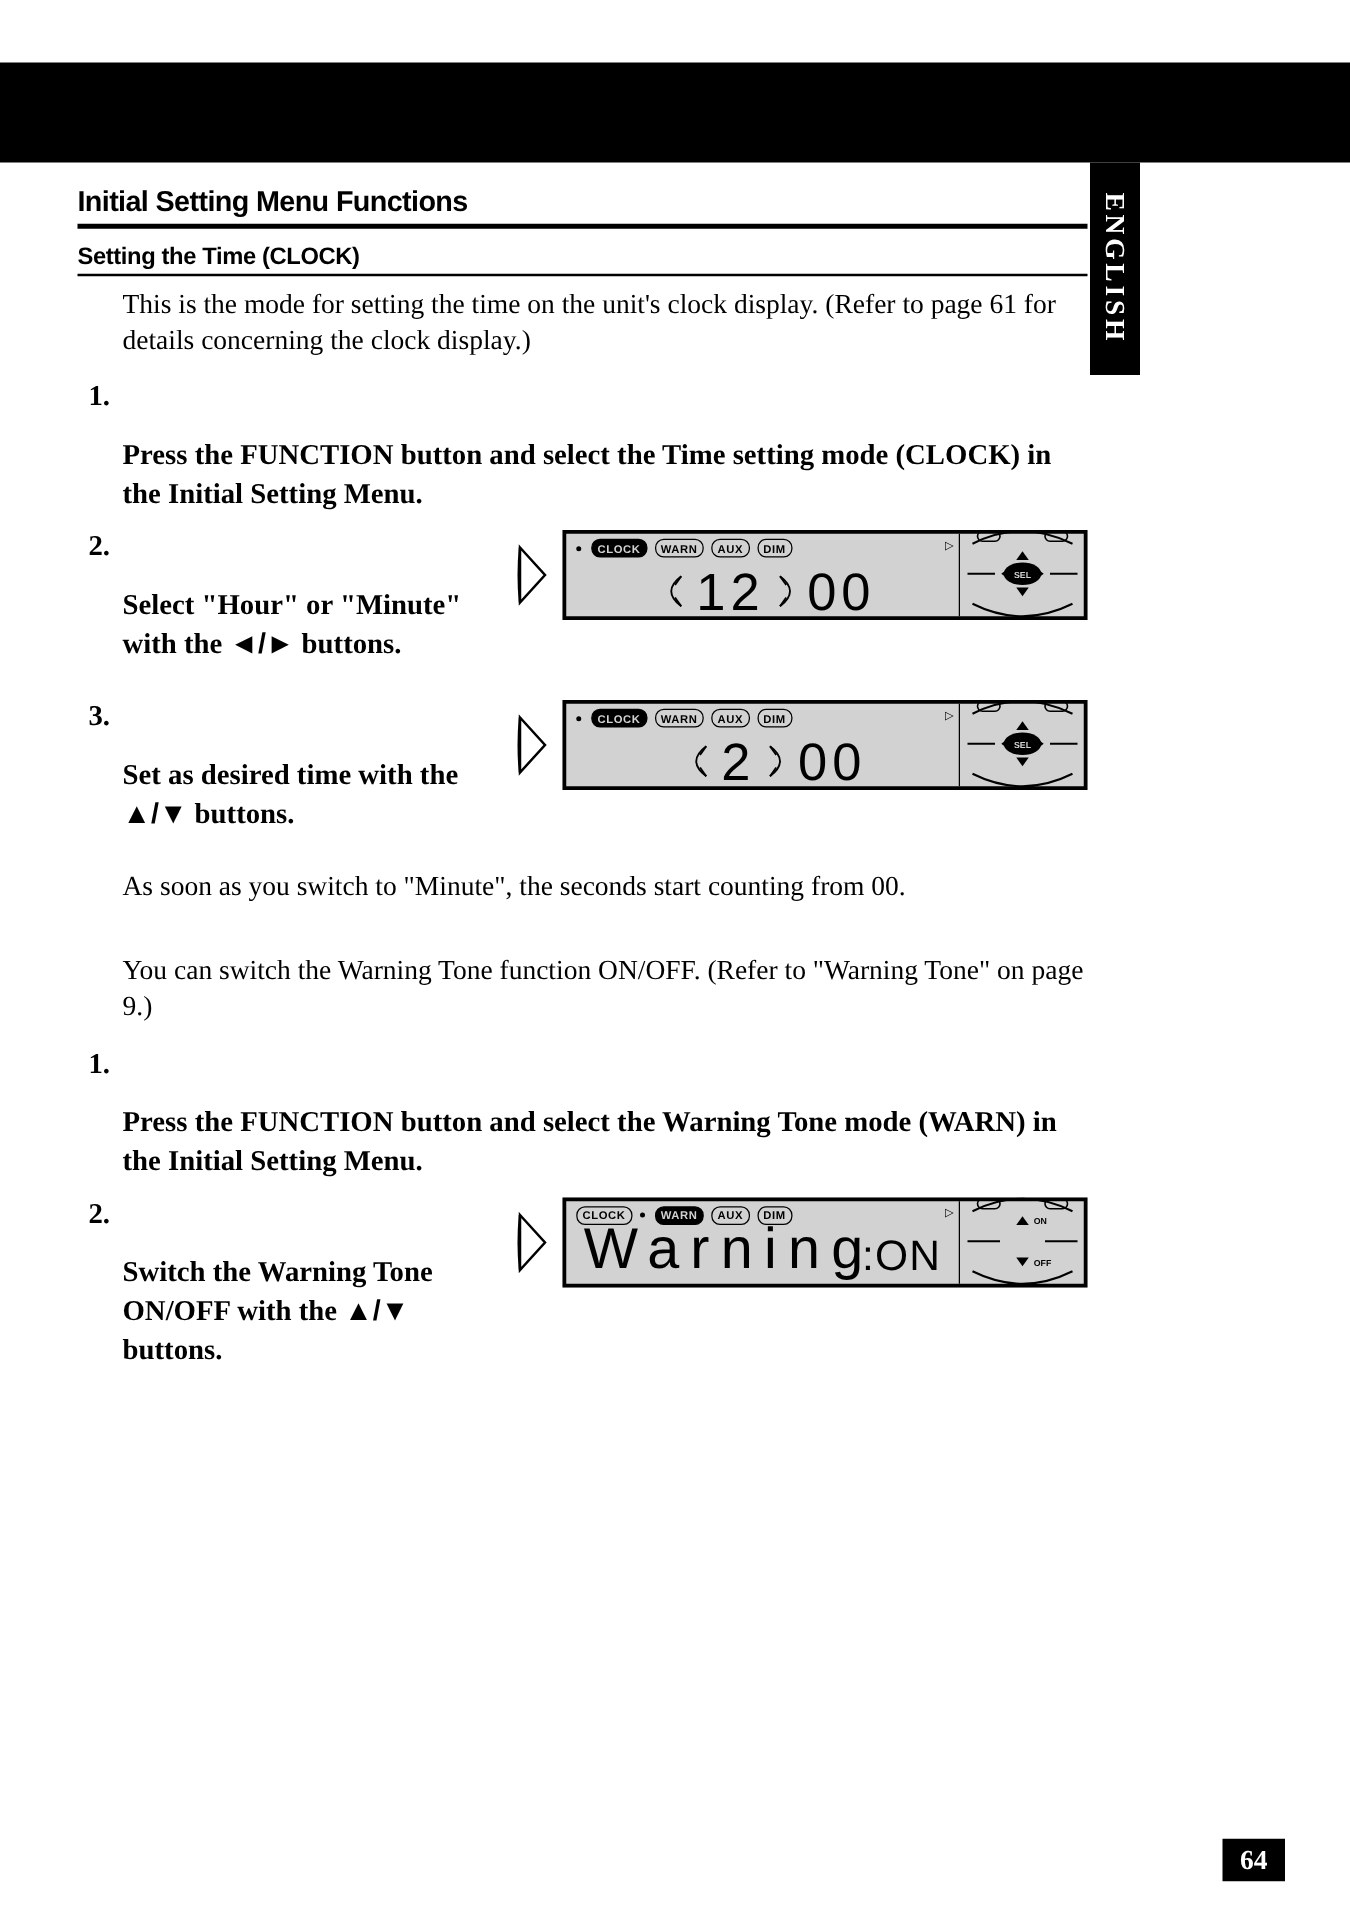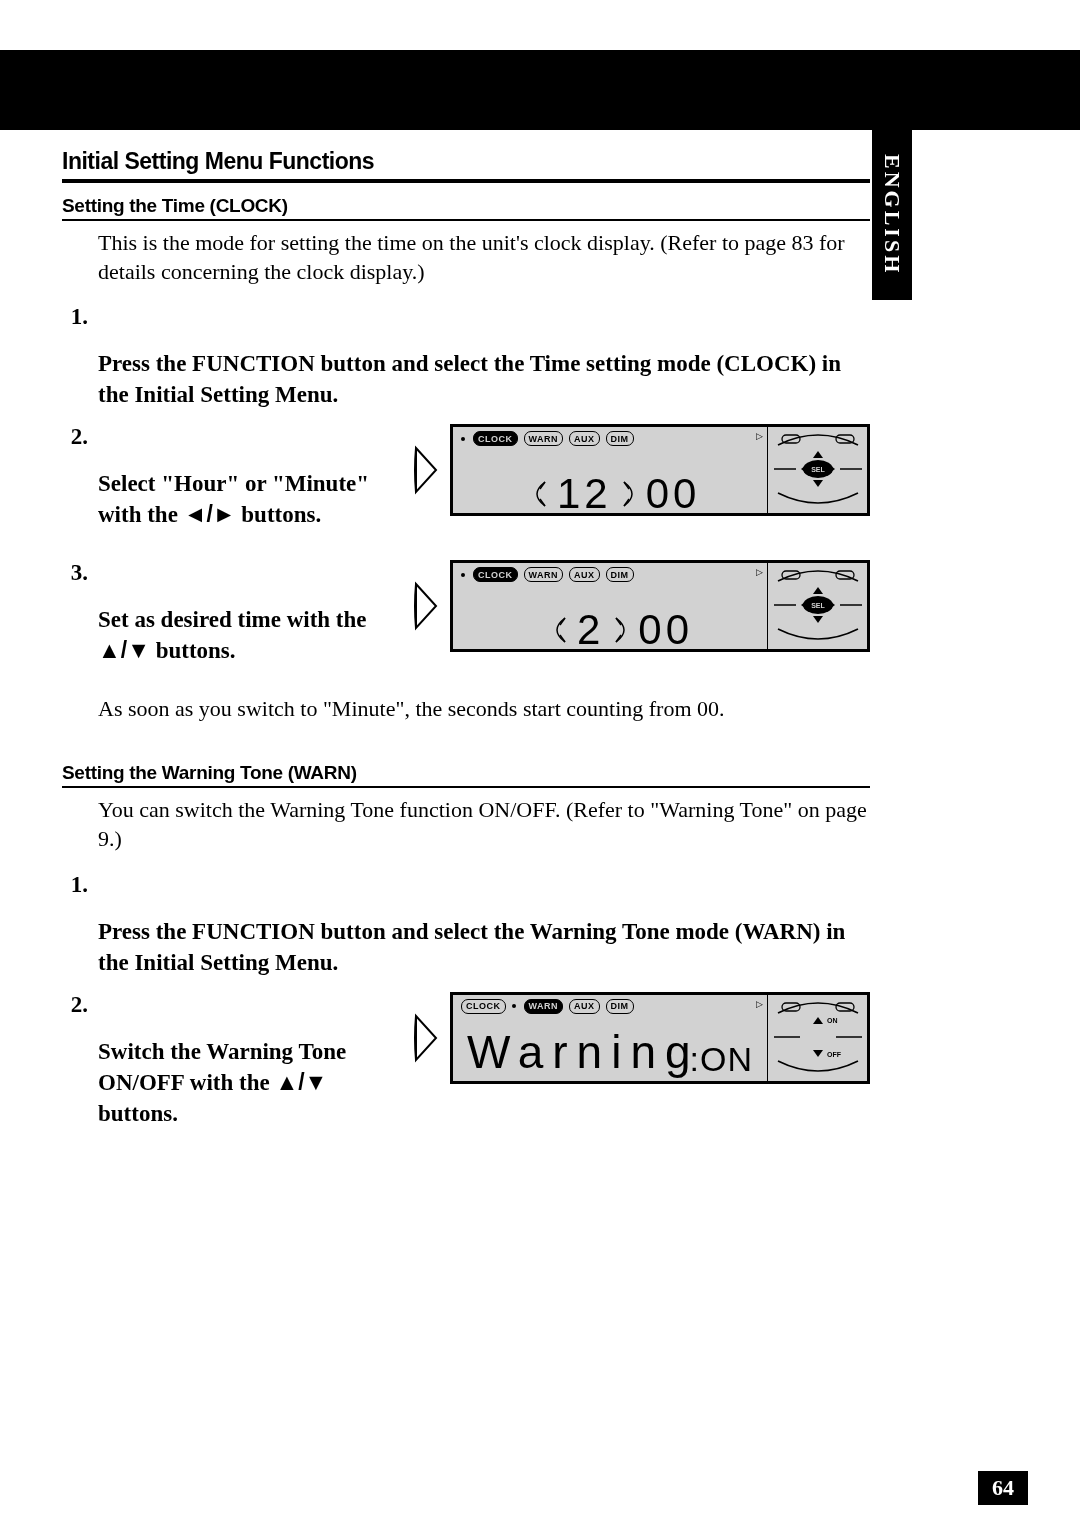--- a/index.html
+++ b/index.html
@@ -98,21 +98,21 @@
     gap: 10px;
   }
   .pointer {
     display: inline-block;
   }
   .pointer svg { display: block; }
   .lcd {
     border: 3px solid #000;
     background: #d2d2d2;
     width: 420px;
-    height: 92px;
+    height: 72px;
     position: relative;
     display: flex;
     align-items: stretch;
   }
   .lcd-main {
     flex: 1;
     position: relative;
     padding: 4px 6px 0 8px;
   }
   .lcd-side {
@@ -234,21 +234,21 @@
 <div class="lang-tab">ENGLISH</div>
 
 <div class="content">
 
   <div class="main-heading-wrap">
     <h1 class="main-heading">Initial Setting Menu Functions</h1>
   </div>
 
 
   <h2 class="sub-heading">Setting the Time (CLOCK)</h2>
-  <p class="sub-desc">This is the mode for setting the time on the unit's clock display. (Refer to page 83 for details concerning the clock display.)</p>
+  <p class="sub-desc">This is the mode for setting the time on the unit's clock display. (Refer to page 61 for details concerning the clock display.)</p>
 
   <div class="step">
     <span class="step-num">1.</span>
     <span class="step-text">Press the FUNCTION button and select the Time setting mode (CLOCK) in the Initial Setting Menu.</span>
   </div>
 
   <div class="step-row">
     <div class="step">
       <span class="step-num">2.</span>
       <span class="step-text">
@@ -361,21 +361,20 @@
             <line x1="2" y1="38" x2="24" y2="38" stroke="#000" stroke-width="1.5"></line>
             <line x1="68" y1="38" x2="90" y2="38" stroke="#000" stroke-width="1.5"></line>
           </svg>
         </div>
       </div>
     </div>
   </div>
 
   <p class="step-note">As soon as you switch to "Minute", the seconds start counting from 00.</p>
 
-  <h2 class="sub-heading">Setting the Warning Tone (WARN)</h2>
   <p class="sub-desc">You can switch the Warning Tone function ON/OFF. (Refer to "Warning Tone" on page 9.)</p>
 
   <div class="step">
     <span class="step-num">1.</span>
     <span class="step-text">Press the FUNCTION button and select the Warning Tone mode (WARN) in the Initial Setting Menu.</span>
   </div>
 
   <div class="step-row">
     <div class="step">
       <span class="step-num">2.</span>

